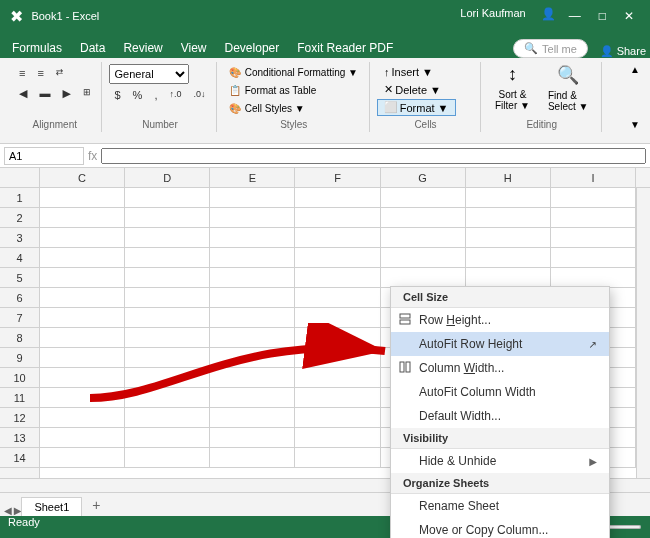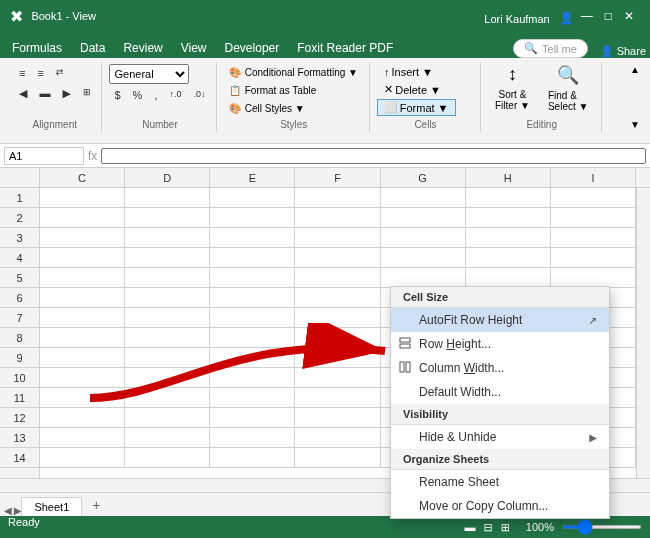--- a/index.html
+++ b/index.html
@@ -9,21 +9,21 @@
     .title-bar {
       background: #217346;
       color: white;
       height: 32px;
       display: flex;
       align-items: center;
       justify-content: space-between;
       padding: 0 10px;
     }
     .title-bar-left { display: flex; align-items: center; gap: 8px; }
-    .title-bar-right { display: flex; align-items: flex-end; }
+    .title-bar-right { display: flex; align-items: flex-start; gap: 6px; }
     .title-btn { color: white; font-size: 12px; cursor: pointer; padding: 2px 6px; }
 
     
     .menu-bar {
       background: #217346;
       color: white;
       height: 26px;
       display: flex;
       align-items: flex-end;
       padding: 0 4px;
@@ -309,21 +309,21 @@
       align-items: center;
       gap: 4px;
     }
   </style>
 </head>
 <body>
 
 <div class="title-bar">
   <div class="title-bar-left">
     <span style="font-size:16px; color:white;">✖</span>
-    <span style="font-size:11px;">Book1 - View</span>
+    <span style="font-size:11px;">Book1 - Excel</span>
   </div>
   <div class="title-bar-right">
     <span style="font-size:11px; margin-right:10px;">Lori Kaufman</span>
     <span style="font-size:12px; color:white;">👤</span>
     <span class="title-btn">—</span>
     <span class="title-btn">□</span>
     <span class="title-btn">✕</span>
   </div>
 </div>
 
@@ -617,45 +617,49 @@
           <polygon points="0 0, 10 3.5, 0 7" fill="#cc0000"></polygon>
         </marker>
       </defs>
       <path d="M 0,75 C 80,75 150,10 295,28" stroke="#cc0000" stroke-width="8" fill="none" marker-end="url(#arrowhead)"></path>
     </svg>
   </div>
 
   <div class="dropdown-menu">
 
     <div class="dropdown-section-header">Cell Size</div>
-    <div class="dropdown-item highlighted">
-      <span class="item-icon"></span>
-      <span>AutoFit Row Height</span>
-      <span style="font-size:10px; color:#333;">↗</span>
-    </div>
     <div class="dropdown-item">
       <span class="item-icon">
         <svg width="12" height="12" viewBox="0 0 12 12">
             <rect x="1" y="1" width="10" height="4" fill="none" stroke="#555" stroke-width="1"></rect>
             <rect x="1" y="7" width="10" height="4" fill="none" stroke="#555" stroke-width="1"></rect>
           </svg>
       </span>
       <span>Row <span style="text-decoration:underline">H</span>eight...</span>
     </div>
+    <div class="dropdown-item highlighted">
+      <span class="item-icon"></span>
+      <span>AutoFit Row Height</span>
+      <span style="font-size:10px; color:#333;">↗</span>
+    </div>
     <div class="dropdown-item">
       <span class="item-icon">
         <svg width="12" height="12" viewBox="0 0 12 12">
             <rect x="1" y="1" width="4" height="10" fill="none" stroke="#555" stroke-width="1"></rect>
             <rect x="7" y="1" width="4" height="10" fill="none" stroke="#555" stroke-width="1"></rect>
           </svg>
       </span>
       <span>Column <span style="text-decoration:underline">W</span>idth...</span>
     </div>
     <div class="dropdown-item">
       <span class="item-icon"></span>
+      <span>AutoFit Column Width</span>
+    </div>
+    <div class="dropdown-item">
+      <span class="item-icon"></span>
       <span>Default Width...</span>
     </div>
 
     <div class="dropdown-section-header">Visibility</div>
     <div class="dropdown-item">
       <span class="item-icon"></span>
       <span>Hide &amp; Unhide</span>
       <span class="dropdown-arrow">▶</span>
     </div>
 

